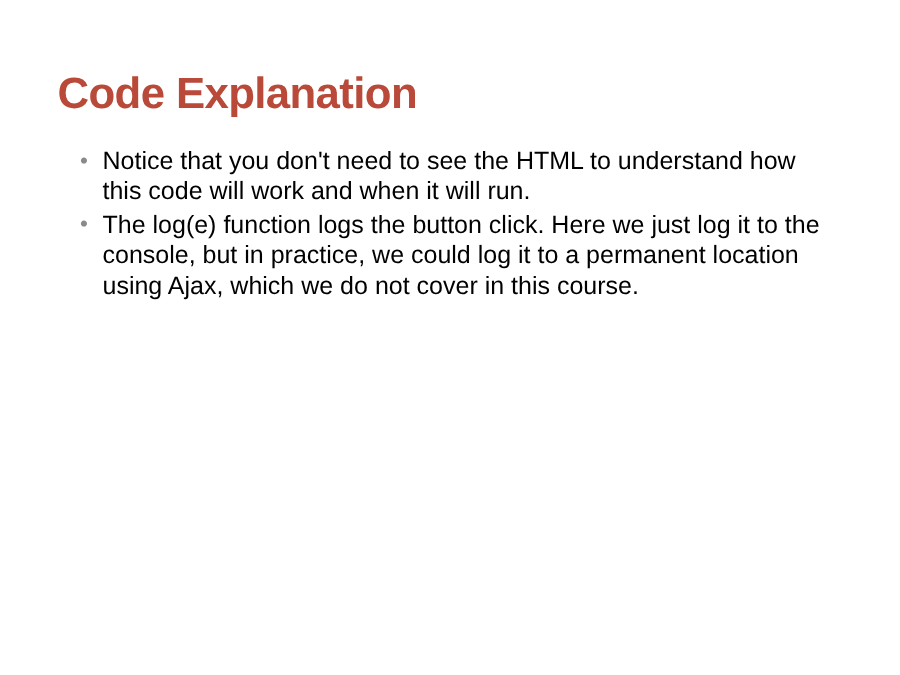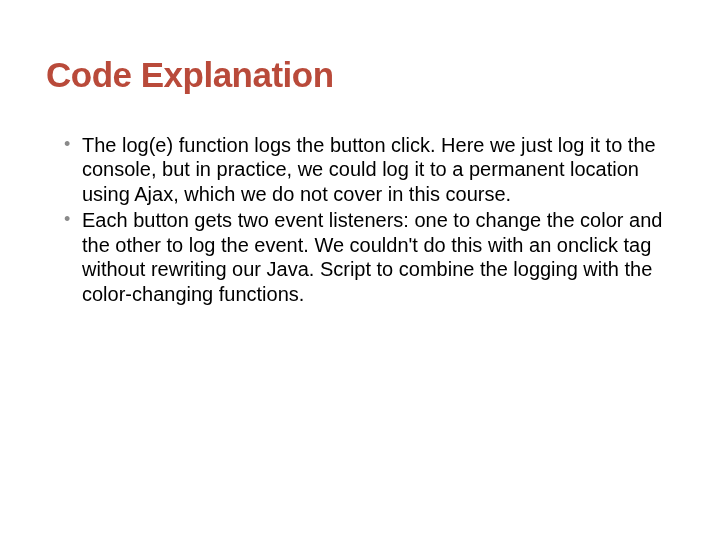--- a/index.html
+++ b/index.html
@@ -14,21 +14,21 @@
   .slide {
     box-sizing: border-box;
     width: 720px;
     height: 540px;
     padding: 56px 46px 40px 46px;
   }
   .title {
     color: #b94a3a;
     font-size: 35px;
     font-weight: 700;
-    margin: 0 0 38px 0;
+    margin: 0 0 22px 0;
     line-height: 1.1;
     letter-spacing: -0.5px;
   }
   ul.bullets {
     list-style: none;
     margin: 0;
     padding: 0 8px 0 18px;
   }
   ul.bullets li {
     position: relative;
@@ -47,16 +47,16 @@
     font-size: 18px;
     line-height: 1.3;
   }
 </style>
 </head>
 <body>
 
 <div class="slide">
   <h1 class="title">Code Explanation</h1>
   <ul class="bullets">
+    <li>Notice that you don't need to see the HTML to understand how this code will work and when it will run.</li>
     <li>The log(e) function logs the button click. Here we just log it to the console, but in practice, we could log it to a permanent location using Ajax, which we do not cover in this course.</li>
-    <li>Each button gets two event listeners: one to change the color and the other to log the event. We couldn't do this with an onclick tag without rewriting our Java. Script to combine the logging with the color-changing functions.</li>
   </ul>
 </div>
 
 </body></html>

